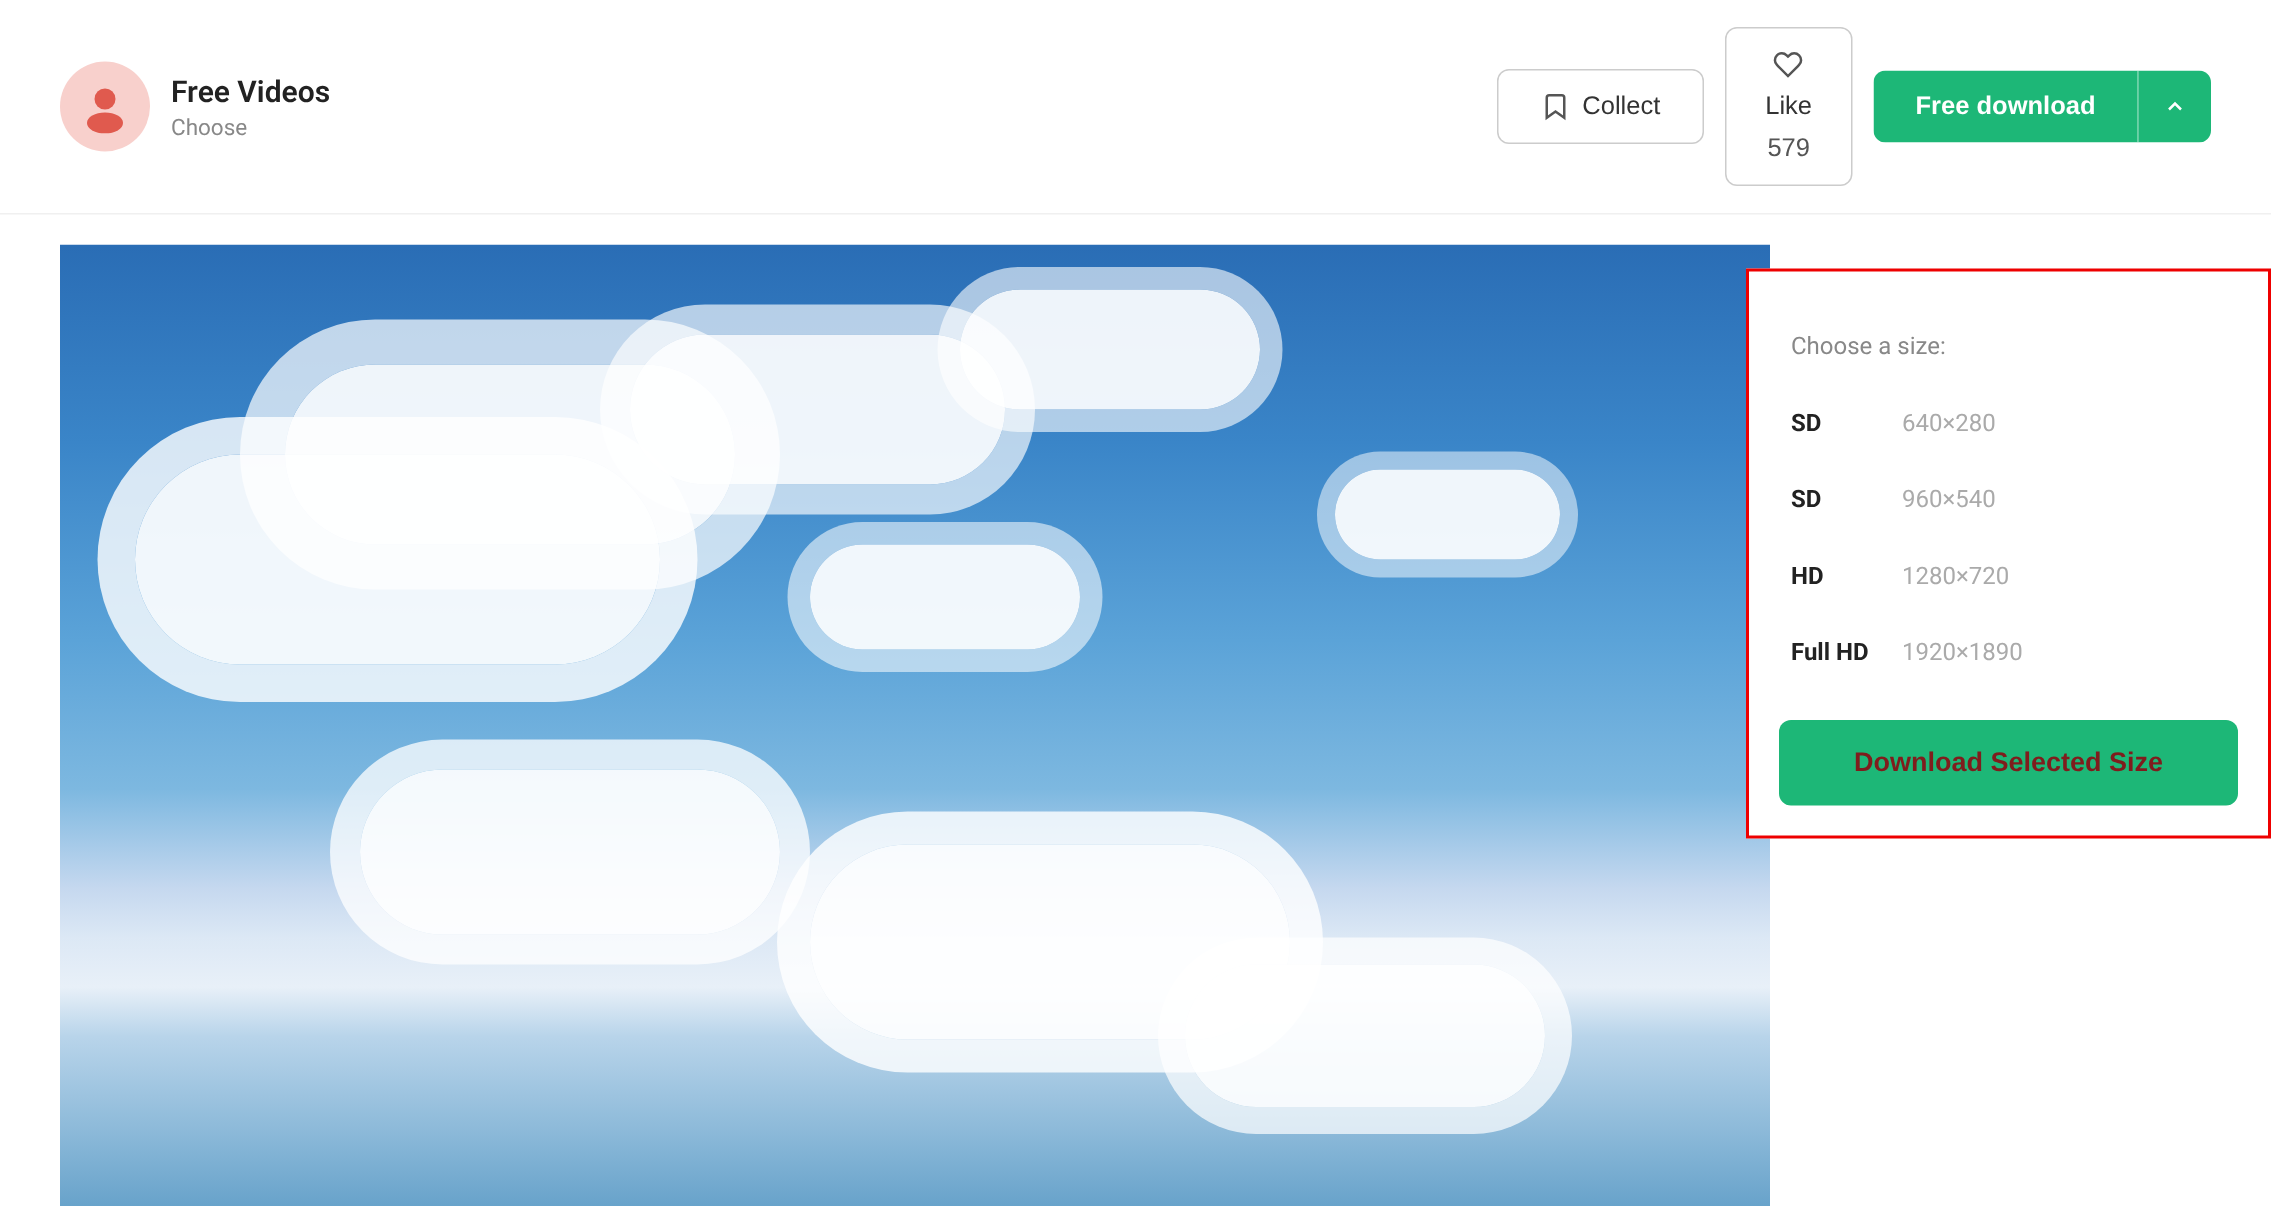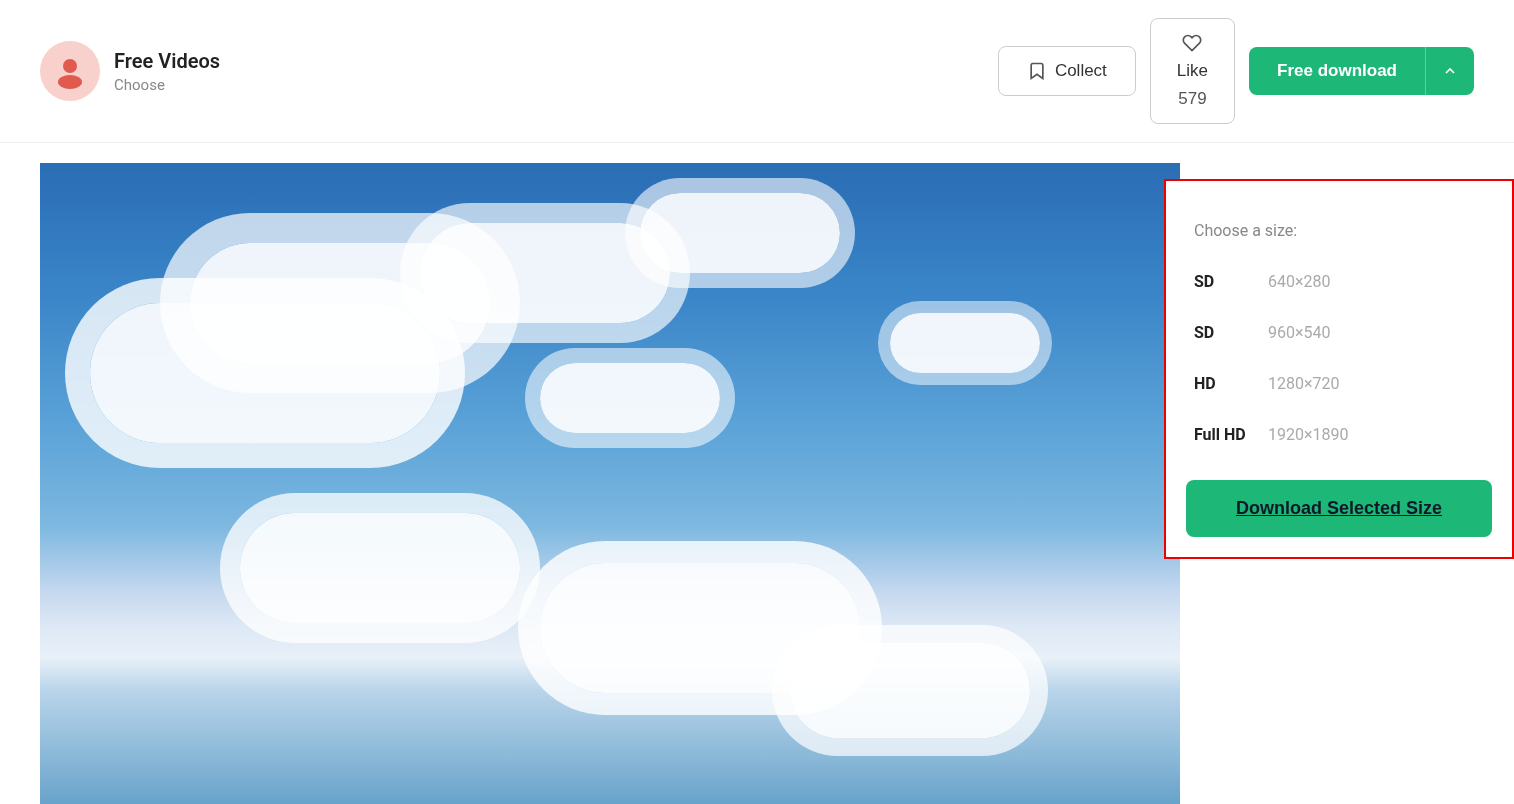--- a/index.html
+++ b/index.html
@@ -199,28 +199,27 @@
     .size-dims {
       font-size: 16px;
       color: #aaa;
     }
     .download-selected-btn {
       display: block;
       width: calc(100% - 40px);
       margin: 20px 20px 20px 20px;
       padding: 18px;
       background: #1db777;
-      color: #0f172a;
+      color: #7f1d1d;
       border: none;
       border-radius: 8px;
       font-size: 18px;
       font-weight: 700;
       cursor: pointer;
       text-align: center;
-      text-decoration: underline;
     }
   </style>
 </head>
 <body>
 
 <header class="header">
   <div class="header-left">
     <div class="avatar">
       <svg class="avatar-icon" viewBox="0 0 36 36" fill="none" xmlns="http://www.w3.org/2000/svg">
         <circle cx="18" cy="13" r="7" fill="#e05a4e"></circle>

